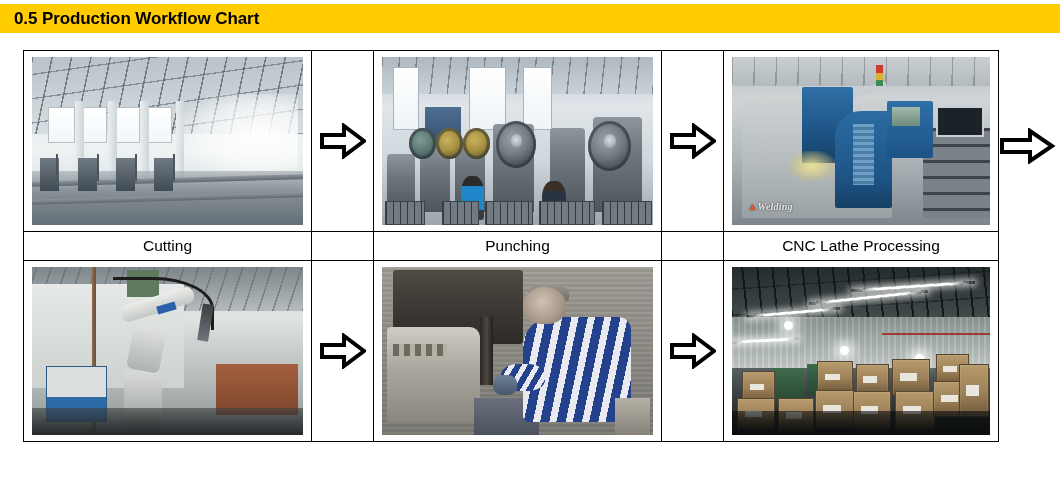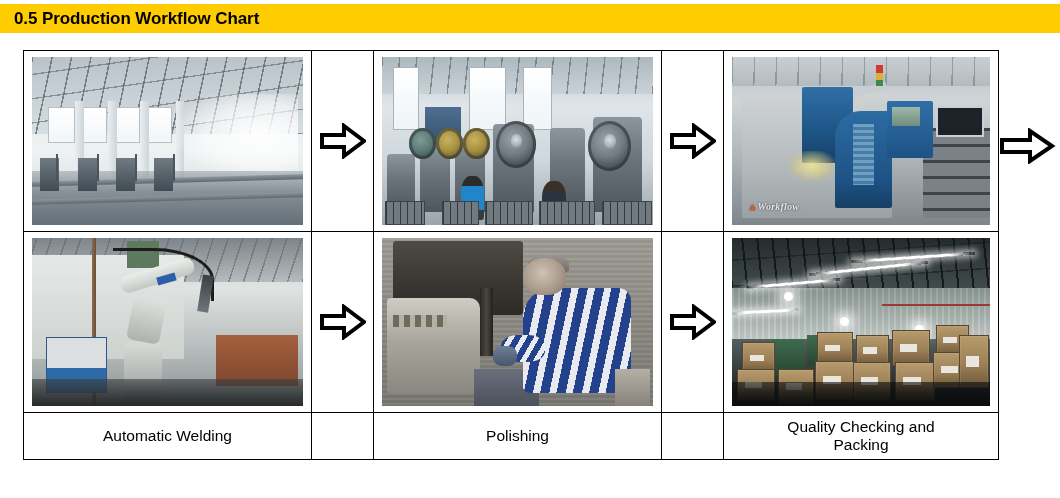--- a/index.html
+++ b/index.html
@@ -561,27 +561,34 @@
             <div class="arm"></div>
             <div class="blue-head"></div>
             <div class="door"></div>
             <div class="door-win"></div>
             <div class="work-glow"></div>
             <div class="panel"></div>
             <div class="panel-screen"></div>
             <div class="monitor"></div>
             <div class="tower"></div>
             <div class="logo">
-              <span class="fire">▲</span><span>Workflow</span>
+              <span class="fire">▲</span><span>Welding</span>
             </div>
           </div>
         </div>
       </td>
     </tr>
 
+    <tr>
+      <td class="caption-cell">Cutting</td>
+      <td class="spacer-cell"></td>
+      <td class="caption-cell">Punching</td>
+      <td class="spacer-cell"></td>
+      <td class="caption-cell">CNC Lathe Processing</td>
+    </tr>
 
     <tr>
 
       <td class="photo-cell">
         <div class="photo-frame">
           <div class="photo ph-weld">
             <div class="shedroof"></div>
             <div class="wall"></div>
             <div class="greenpanel"></div>
             <div class="pole"></div>
@@ -684,27 +691,20 @@
               </div>
             <div class="carton" style="left:88%;top:58%;width:11%;height:30%">
                 <i class="lbl"></i>
               </div>
             <div class="floor"></div>
           </div>
         </div>
       </td>
     </tr>
 
-    <tr>
-      <td class="caption-cell two-line">Automatic Welding</td>
-      <td class="spacer-cell"></td>
-      <td class="caption-cell two-line">Polishing</td>
-      <td class="spacer-cell"></td>
-      <td class="caption-cell two-line" style="padding:0 42px">Quality Checking and Packing</td>
-    </tr>
 
   </tbody>
 </table>
 
 <span class="outside-arrow">
   <svg width="56" height="36" viewBox="0 0 56 36" aria-hidden="true">
     <polygon points="2,12 30,12 30,3 52,18 30,33 30,24 2,24" fill="#ffffff" stroke="#000000" stroke-width="4" stroke-linejoin="miter"></polygon>
   </svg>
 </span>
 

